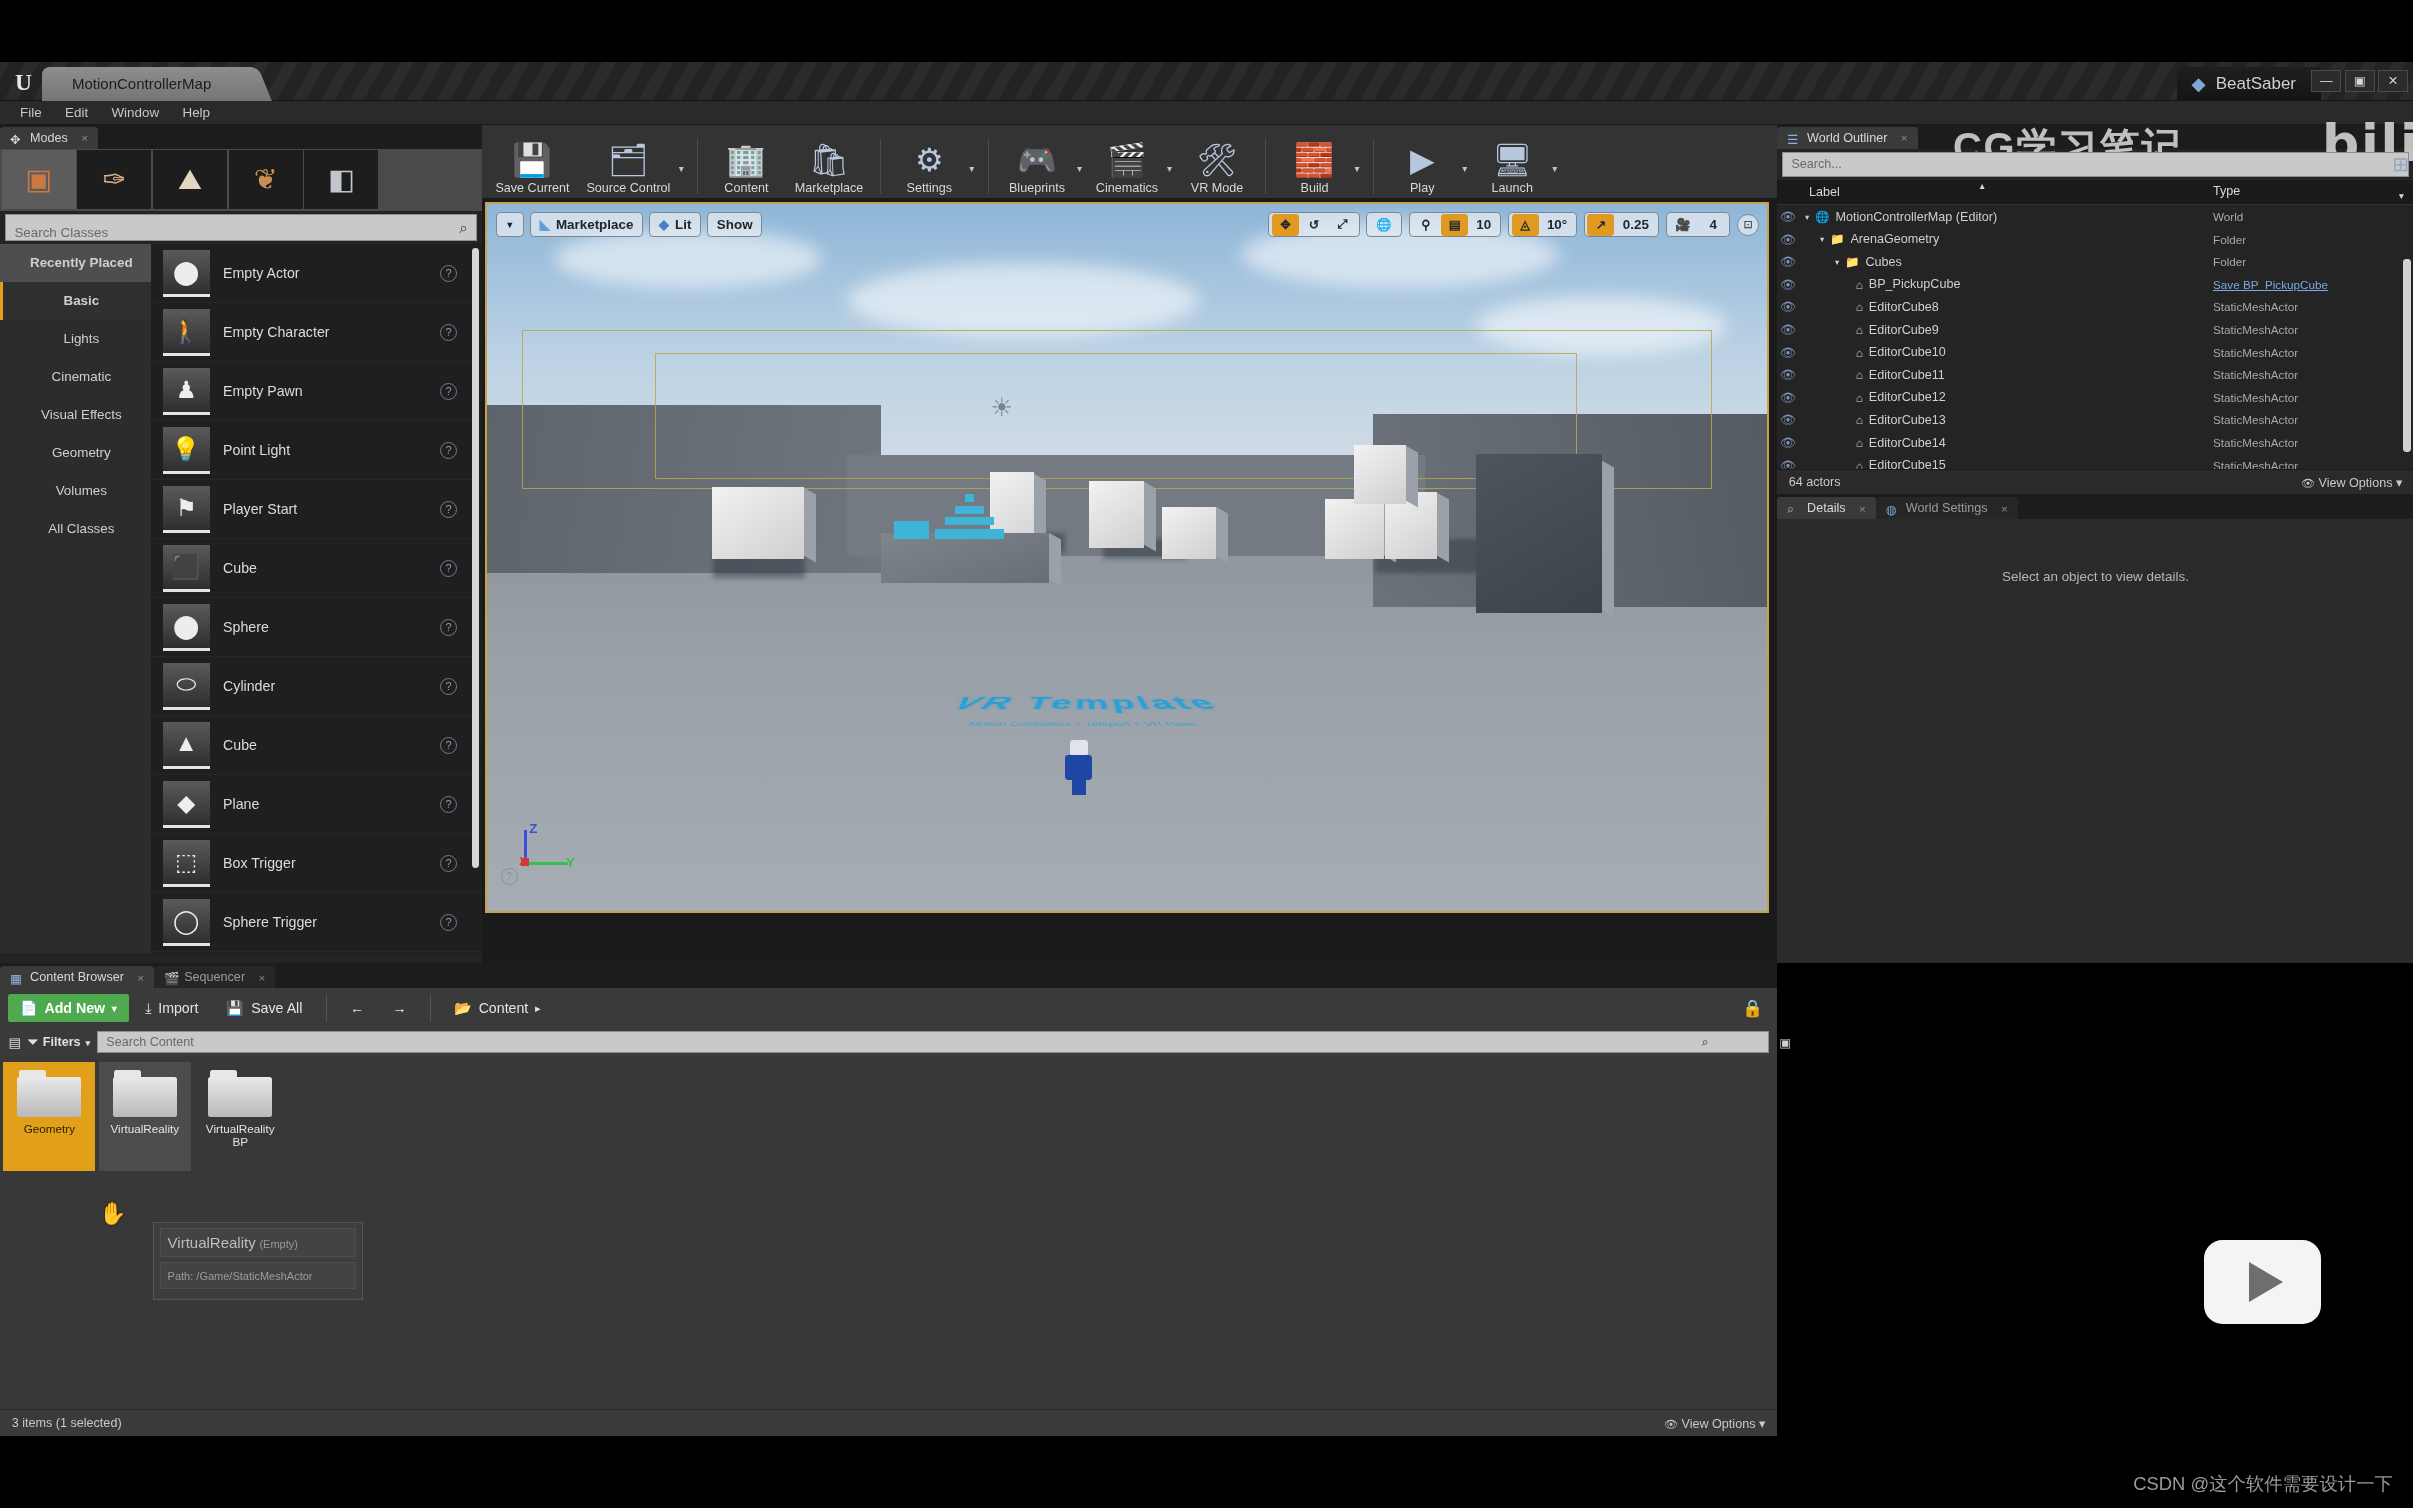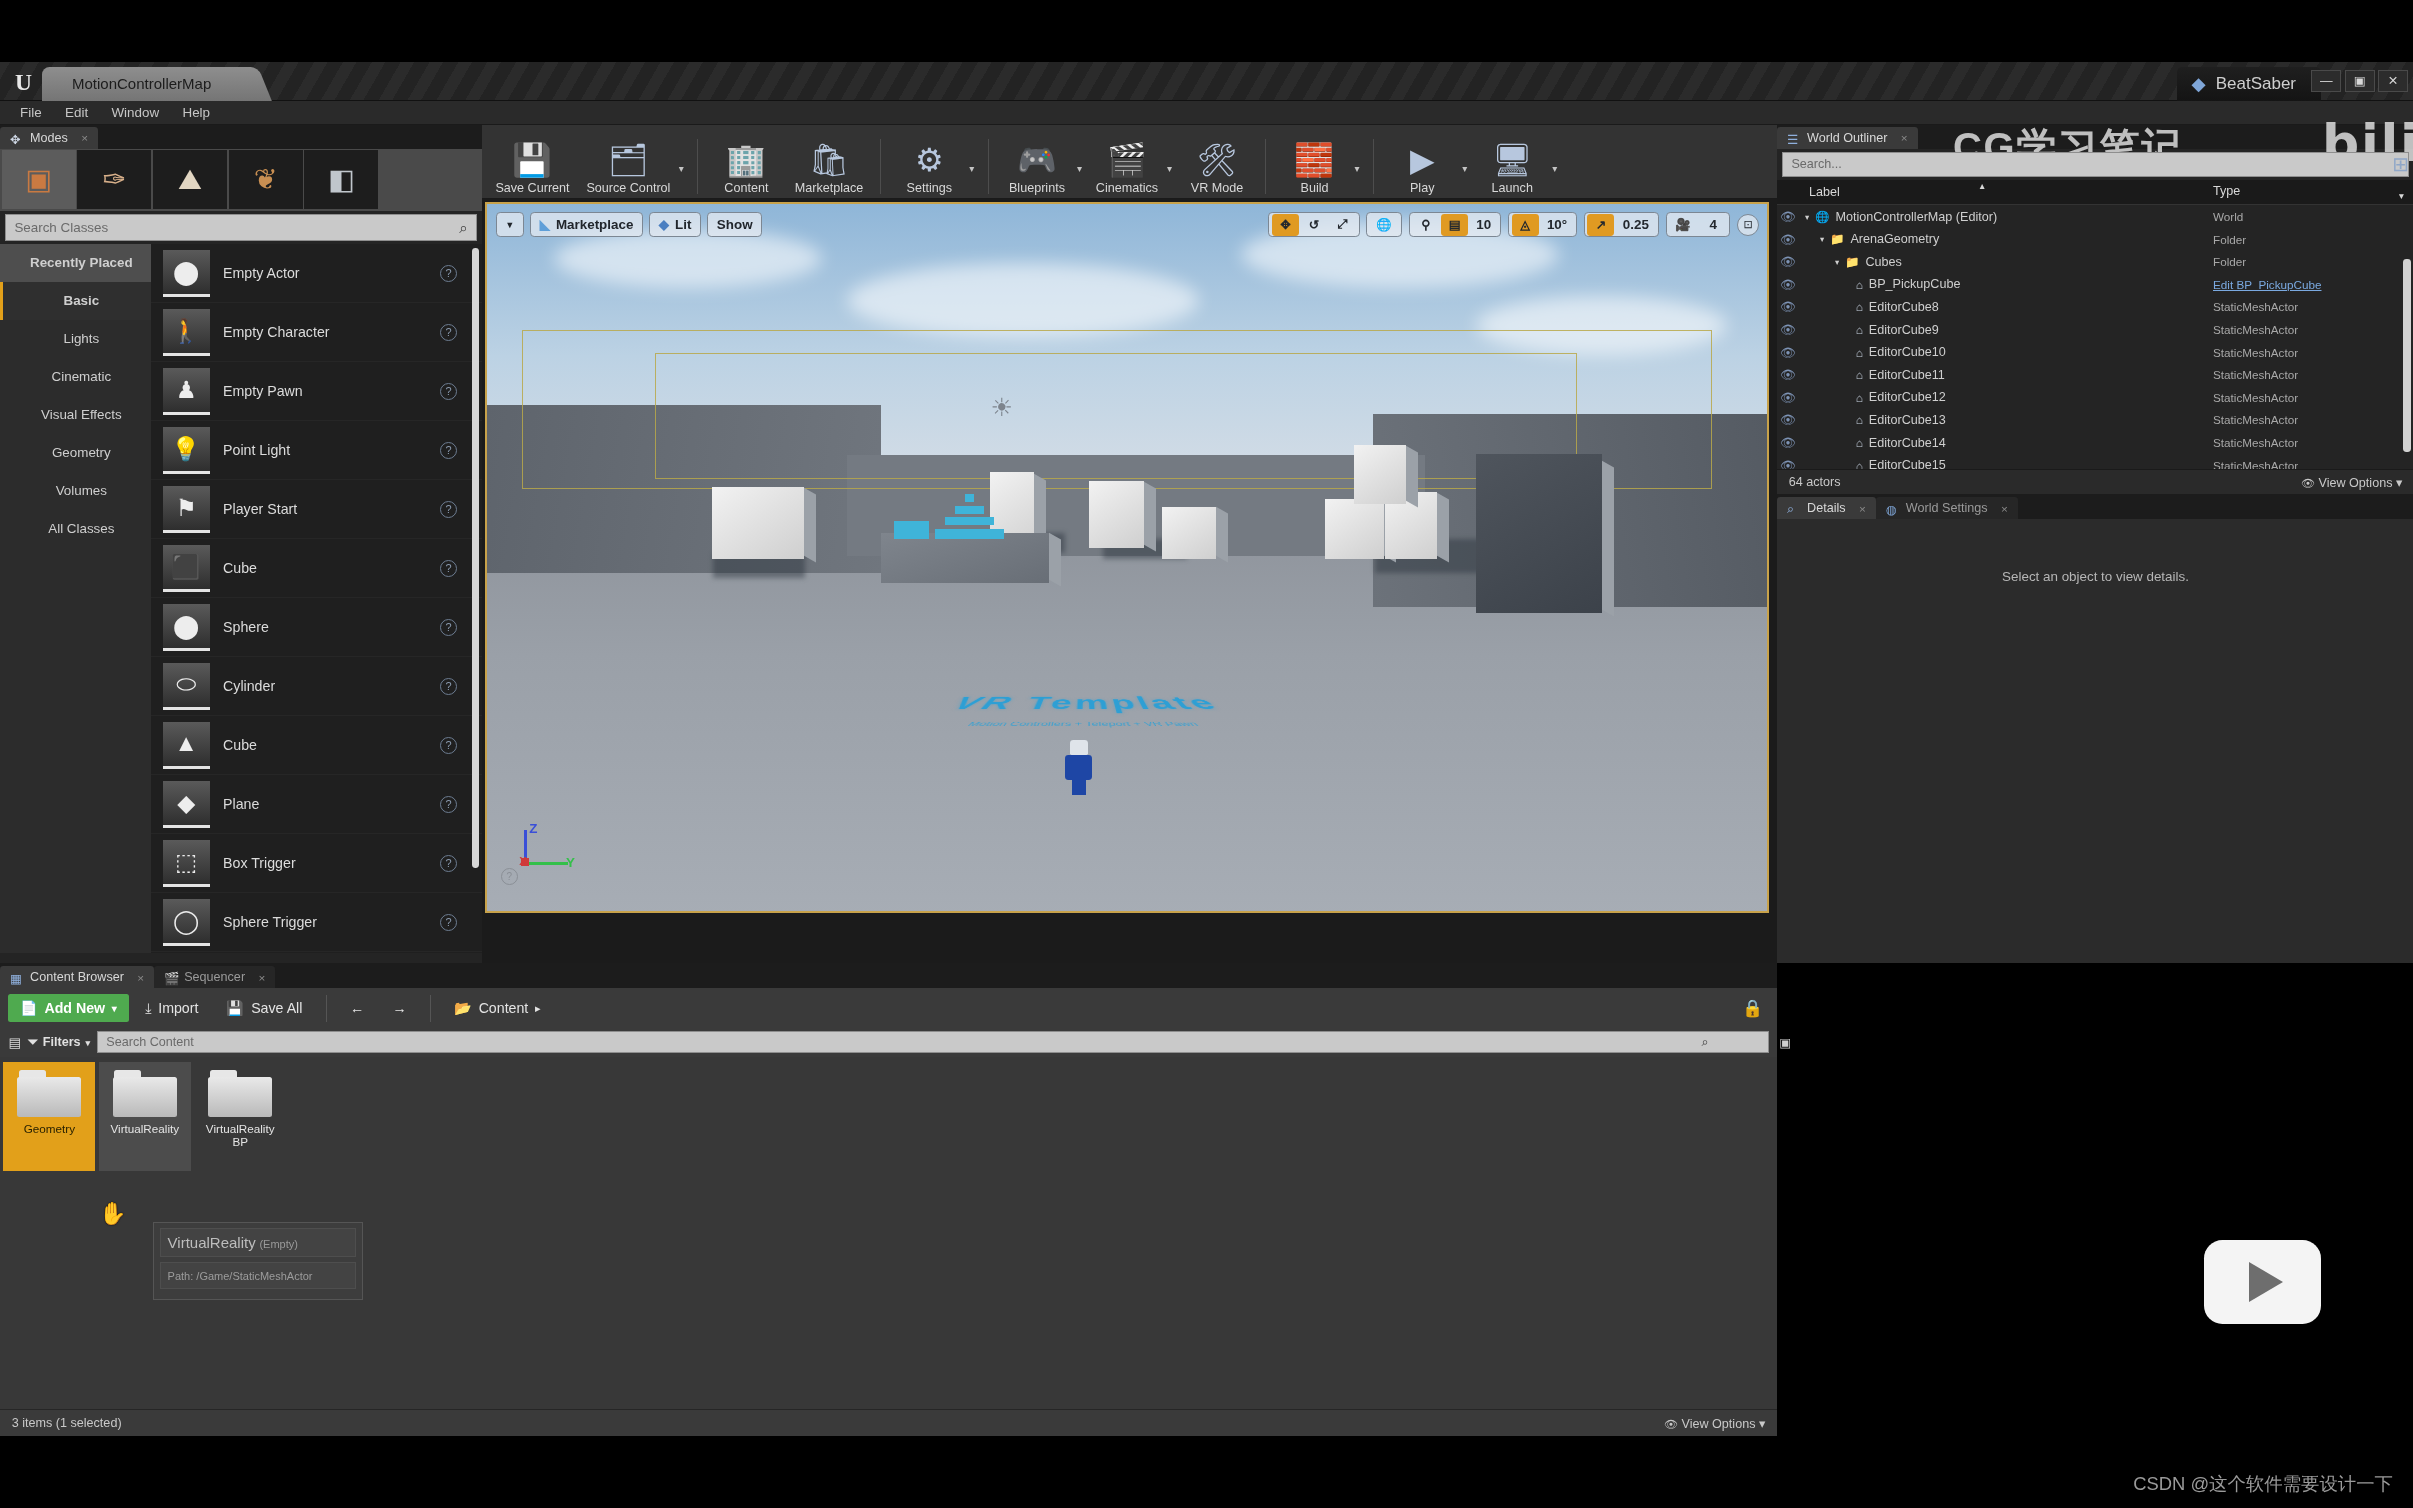--- a/index.html
+++ b/index.html
@@ -76,21 +76,21 @@
   #modebtns { display:flex; height:62px; background:#4a4a4a; padding:1.7px; gap:1.7px; }
   .modebtn {
     width:74px; height:59px; background:#1d1d1d;
     display:flex; align-items:center; justify-content:center;
     font-size:28.5px;
   }
   .modebtn.sel { background:#5c5c5c; }
 
   #searchclasses {
     margin:3.4px 5px; height:27px; background:#c9c9c9; border:0.8px solid #8e8e8e;
-    display:flex; align-items:center; padding:0 8.4px; color:#6a6a6a; font-size:13.4px;
+    display:flex; align-items:flex-end; padding:0 8.4px; color:#6a6a6a; font-size:13.4px;
     position:relative;
   }
   #searchclasses .mag { position:absolute; right:8.4px; top:4.2px; font-size:15px; color:#444; }
 
   #modebody { display:flex; height:709px; }
   #cats { width:151px; background:#2c2c2c;text-align:center; }
   .cat {
     height:38px; line-height:38px; padding-left:11.7px; font-size:13.4px; color:#cfcfcf;
     position:relative;
   }
@@ -696,21 +696,21 @@
             <span class="ol-type">Folder</span>
           </div>
           <div class="ol-row">
             <span class="eye">👁</span>
             <span class="ol-label">
               <span style="width:45px;display:inline-block"></span>
               <span class="arrow"></span>
               <span style="color:#c9d4e2;font-size:11.7px;">⌂</span>
               <span>BP_PickupCube</span>
             </span>
-            <span class="ol-type link">Edit BP_PickupCube</span>
+            <span class="ol-type link">Save BP_PickupCube</span>
           </div>
           <div class="ol-row">
             <span class="eye">👁</span>
             <span class="ol-label">
               <span style="width:45px;display:inline-block"></span>
               <span class="arrow"></span>
               <span style="color:#c9d4e2;font-size:11.7px;">⌂</span>
               <span>EditorCube8</span>
             </span>
             <span class="ol-type">StaticMeshActor</span>

